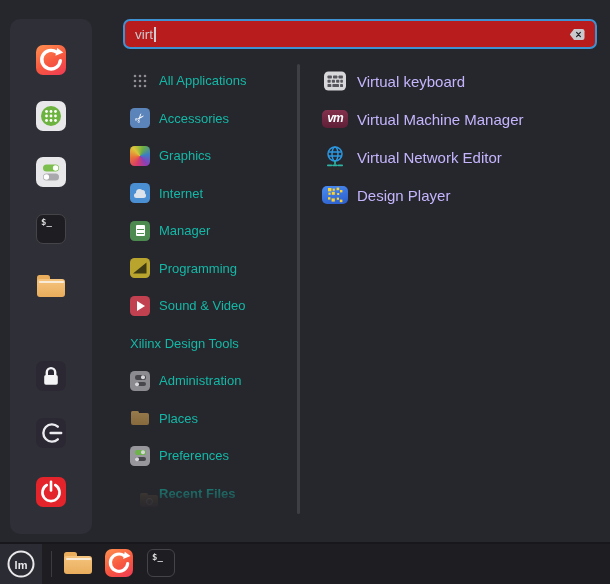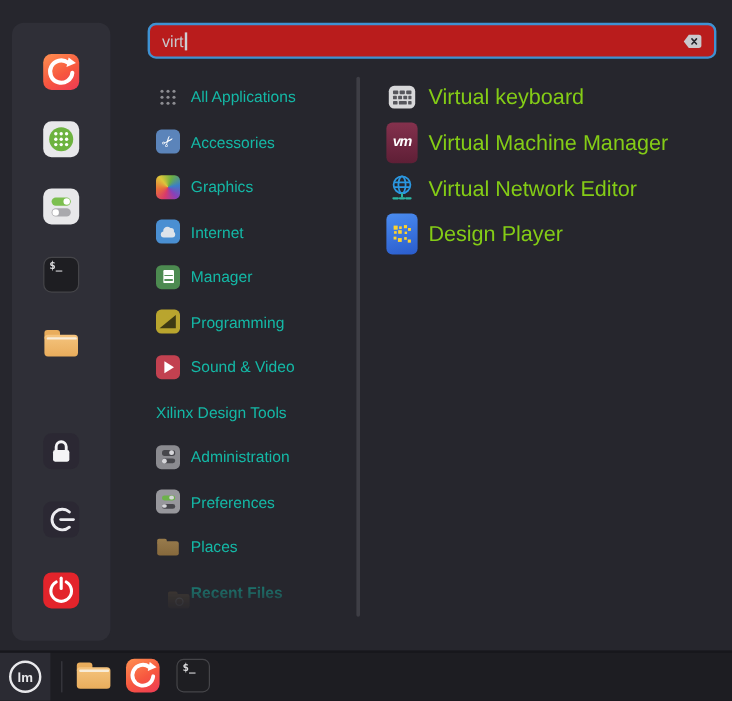--- a/index.html
+++ b/index.html
@@ -91,22 +91,22 @@
   .knob.r { right:.6px; } .knob.l { left:.6px; }
   .pill.green { background:#6db24a; }
 
   
   .cat-scrollbar { position:absolute; left:297px; top:64px; width:3px; height:450px;
                    background:#3e3e45; border-radius:2px; }
 
   
   .results { position:absolute; left:322px; top:62px; width:280px; }
   .res-row { height:38px; display:flex; align-items:center; gap:9px; cursor:default; }
-  .res-label { color:#84cc16; font-size:18px; white-space:nowrap; }
-  .ricon { width:26px; height:34px; border-radius:5px; flex:0 0 auto;
+  .res-label { color:#c4b5fd; font-size:15px; white-space:nowrap; }
+  .ricon { width:26px; height:18px; border-radius:5px; flex:0 0 auto;
            display:flex; align-items:center; justify-content:center; position:relative; }
   .ri-vmm { background:linear-gradient(#84314d,#5e1f36); }
   .vm-mono { color:#fff; font-size:12px; font-weight:bold; font-style:italic;
              letter-spacing:-1px; transform:translateY(-1px); }
   .ri-player { background:linear-gradient(165deg,#4a8cf0,#2a5ccc); }
 
   
   .panel { position:absolute; left:0; top:544px; width:610px; height:40px; background:#1d1d22; }
   .mint-btn { position:absolute; left:0; top:0; width:42px; height:40px; background:#2b2b33;
               display:flex; align-items:center; justify-content:center; }
@@ -269,41 +269,41 @@
             </span>
           <span class="pill">
               <span class="knob l"></span>
             </span>
         </span>
       </span>
       <span class="cat-label">Administration</span>
     </div>
 
     <div class="cat-row">
+      <span class="cicon">
+        <span class="folder folder-sm">
+            <span class="tab"></span>
+            <span class="fbody"></span>
+          </span>
+      </span>
+      <span class="cat-label">Places</span>
+    </div>
+
+    <div class="cat-row">
       <span class="cicon ci-prefs">
         <span class="mini-toggles">
           <span class="pill green">
               <span class="knob r"></span>
             </span>
           <span class="pill">
               <span class="knob l"></span>
             </span>
         </span>
       </span>
       <span class="cat-label">Preferences</span>
-    </div>
-
-    <div class="cat-row">
-      <span class="cicon">
-        <span class="folder folder-sm">
-            <span class="tab"></span>
-            <span class="fbody"></span>
-          </span>
-      </span>
-      <span class="cat-label">Places</span>
     </div>
 
     <div class="cat-row" style="opacity:.75;font-weight:bold;">
       <span class="cicon">
         <span class="recent-wrap">
           <span class="folder folder-sm"><span class="tab"></span><span class="fbody"></span></span>
           <span class="clock"></span>
         </span>
       </span>
       <span class="cat-label">Recent Files</span>

